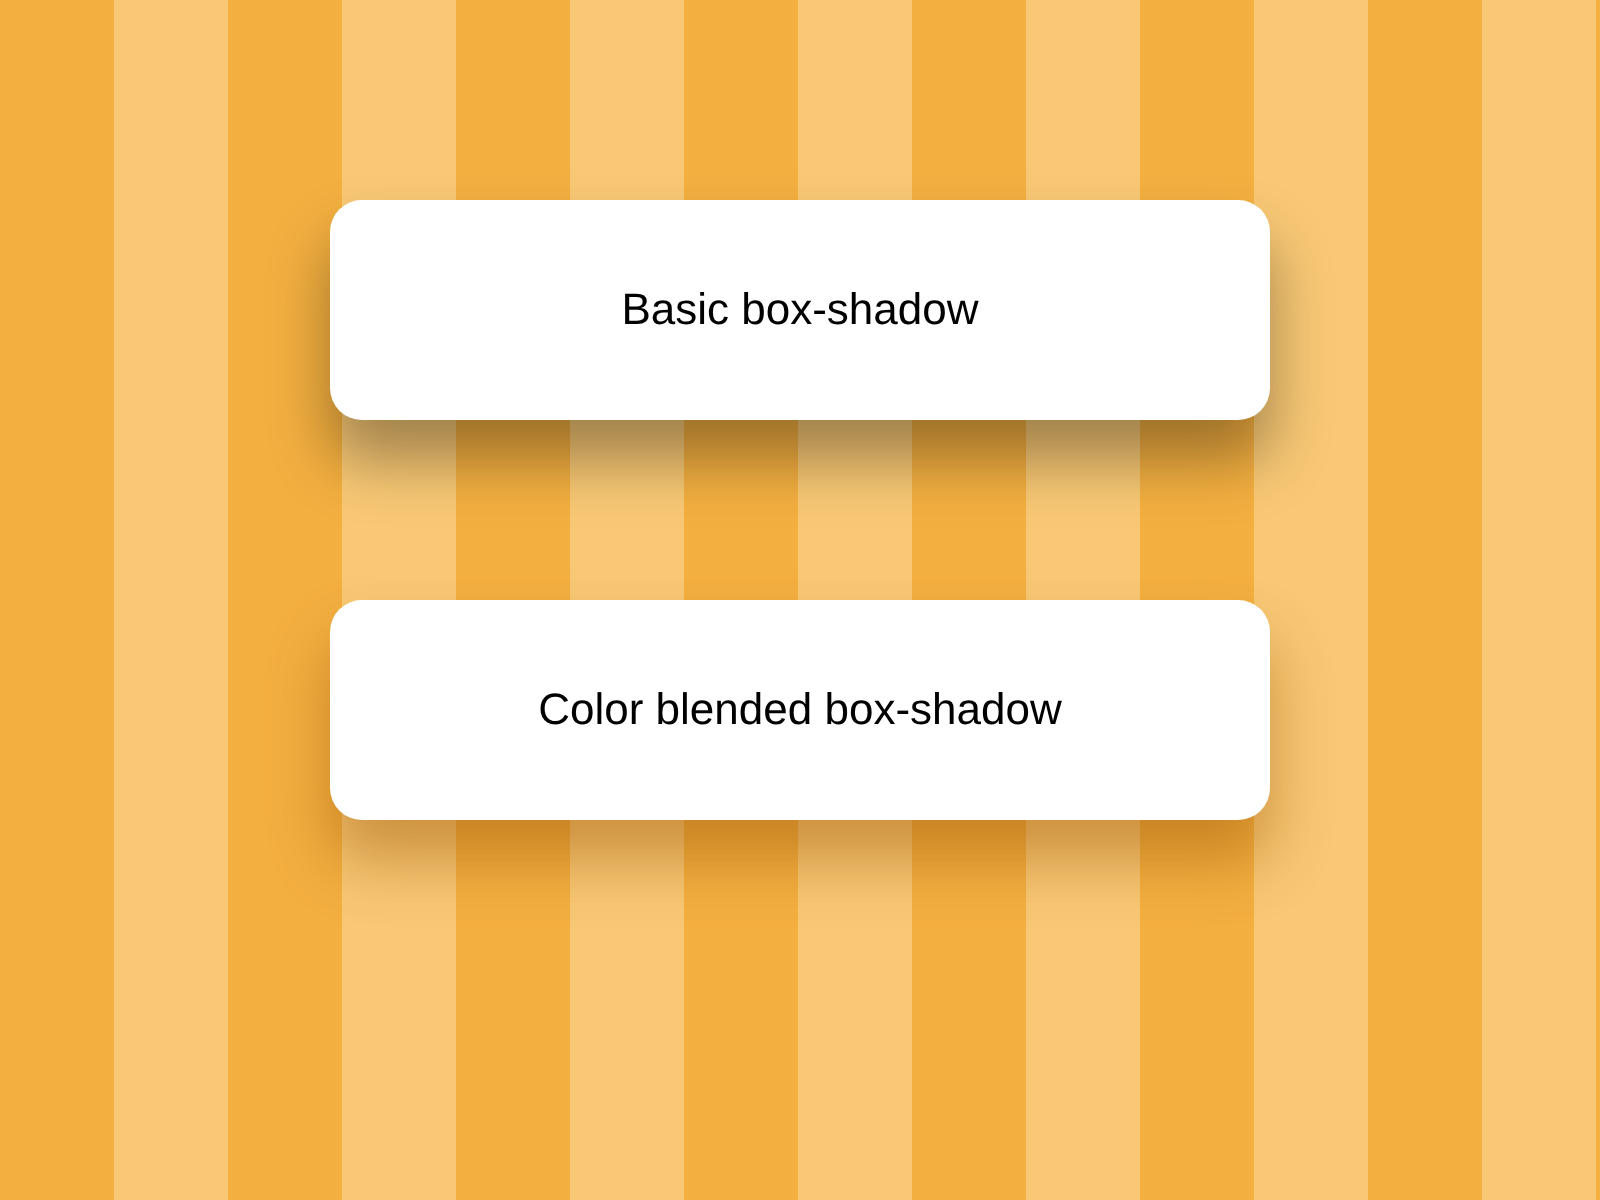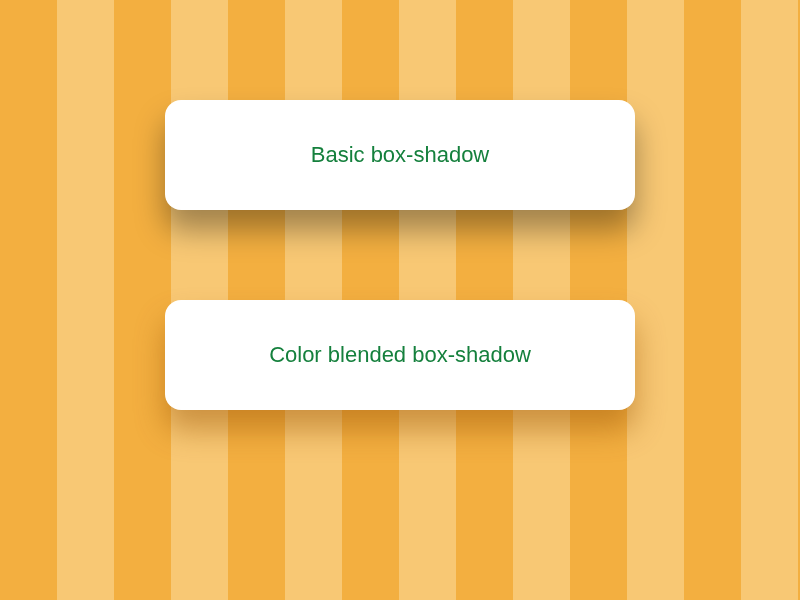--- a/index.html
+++ b/index.html
@@ -27,21 +27,21 @@
   }
   .card {
     width: 470px;
     height: 110px;
     background: #ffffff;
     border-radius: 16px;
     display: flex;
     align-items: center;
     justify-content: center;
     font-size: 22px;
-    color: #15803d;
+    color: #000000;
     margin-bottom: 90px;
     position: relative;
   }
   .basic-shadow {
     box-shadow: 0 20px 30px rgba(0,0,0,0.35);
   }
   .blended-shadow {
     
     box-shadow: 0 20px 30px rgba(150, 80, 0, 0.45);
     justify-content: center;

